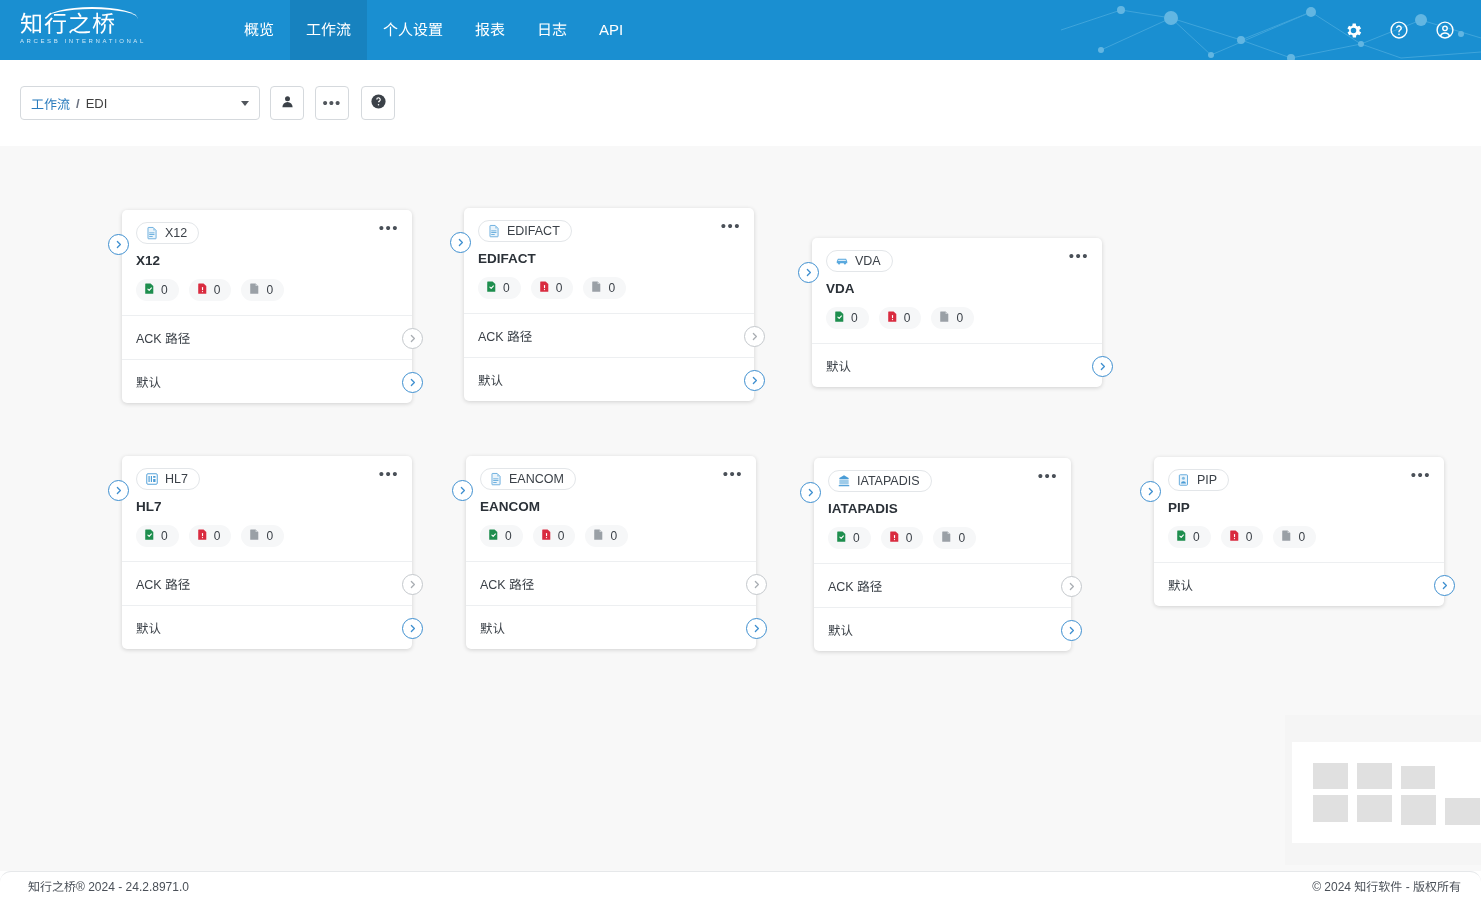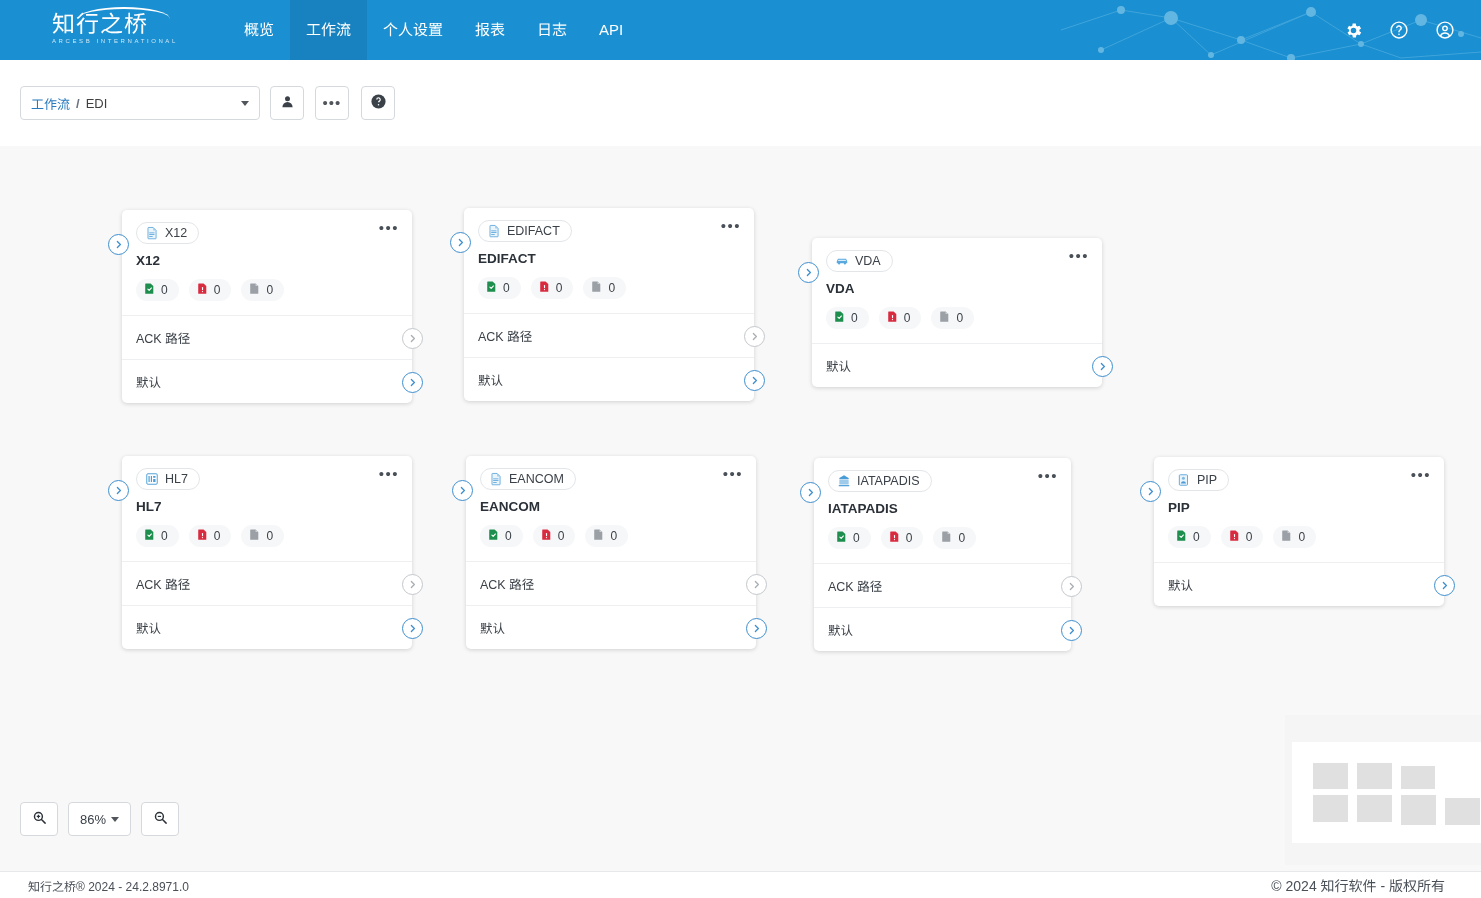--- a/index.html
+++ b/index.html
@@ -10,21 +10,21 @@
     background: #ffffff; overflow: hidden;
   }
   body { position: relative; }
 
   
   .topnav {
     position: absolute; left: 0; top: 0; width: 1481px; height: 60px;
     background: #1a8fd1; overflow: hidden;
   }
   .nav-deco { position: absolute; right: 0; top: 0; width: 420px; height: 60px; opacity: .55; }
-  .logo-wrap { position: absolute; left: 20px; top: 7px; width: 150px; height: 46px; color: #fff; margin-left: 32px; }
+  .logo-wrap { position: absolute; left: 20px; top: 7px; width: 150px; height: 46px; color: #fff; }
   .logo-cn {
     font-size: 23px; letter-spacing: 1px; color: #fff; line-height: 26px;
     font-family: "DejaVu Sans", sans-serif; padding-top: 4px;
   }
   .logo-arc {
     position: absolute; left: 26px; top: 0px; width: 92px; height: 14px;
     border-top: 2px solid #fff; border-radius: 60% 60% 0 0 / 100% 100% 0 0;
   }
   .logo-sub {
     font-size: 6px; letter-spacing: 2.6px; color: #cfe8f7; margin-top: 1px;
@@ -155,24 +155,24 @@
     display: flex; align-items: center; justify-content: center; cursor: pointer;
   }
   .zlevel {
     height: 34px; padding: 0 11px; border: 1px solid #d5d9dd; border-radius: 4px; background: #fff;
     display: flex; align-items: center; gap: 5px; font-size: 13px; color: #3b4148; cursor: pointer;
   }
 
   
   .footer {
     position: absolute; left: 0; bottom: 0; width: 1481px; height: 27px;
-    border-top: 1px solid #e6e8ea; background: #fff; display: flex; align-items: center;
+    border-top: 1px solid #e6e8ea; background: #fff; display: flex; align-items: center; border-radius: 11px;
   }
   .foot-l { position: absolute; left: 28px; font-size: 12px; color: #4a5058; }
-  .foot-r { position: absolute; right: 36px; font-size: 14px; color: #4a5058; }
+  .foot-r { position: absolute; right: 20px; font-size: 12px; color: #4a5058; }
 </style>
 </head>
 <body>
 
 <div class="topnav">
   <svg class="nav-deco" viewBox="0 0 420 60">
     <g stroke="#6fc0e8" stroke-width="1" fill="none" opacity=".8">
       <path d="M40 50 L110 18 L180 40 L250 12 L300 44 L360 20 L420 38"></path>
       <path d="M110 18 L150 55 L250 12"></path>
       <path d="M180 40 L230 58 L300 44"></path>
@@ -738,42 +738,18 @@
         <div class="mm-cell" style="left: 21px; top: 21px; width: 35px; height: 26px;"></div>
         <div class="mm-cell" style="left: 65px; top: 21px; width: 35px; height: 26px;"></div>
         <div class="mm-cell" style="left: 109px; top: 24px; width: 34px; height: 23px;"></div>
         <div class="mm-cell" style="left: 21px; top: 53px; width: 35px; height: 27px;"></div>
         <div class="mm-cell" style="left: 65px; top: 53px; width: 35px; height: 27px;"></div>
         <div class="mm-cell" style="left: 109px; top: 53px; width: 35px; height: 30px;"></div>
         <div class="mm-cell" style="left: 153px; top: 56px; width: 35px; height: 27px;"></div>
       </div>
   </div>
 
-  <div class="zoombar">
-    <div class="zbtn">
-      <span>
-        <svg width="15" height="15" viewBox="0 0 24 24" fill="none" stroke="#2b3138" stroke-width="2.3">
-            <circle cx="10.3" cy="10.3" r="6.3"></circle>
-            <path d="M15.2 15.2L21 21" stroke-linecap="round"></path>
-            <path d="M7.6 10.3h5.4M10.3 7.6v5.4" stroke-width="1.9"></path>
-          </svg>
-      </span>
-    </div>
-    <div class="zlevel">
-      <span>86%</span>
-      <span class="caret-dn" style="margin-left:0;"></span>
-    </div>
-    <div class="zbtn">
-      <span>
-        <svg width="15" height="15" viewBox="0 0 24 24" fill="none" stroke="#2b3138" stroke-width="2.3">
-            <circle cx="10.3" cy="10.3" r="6.3"></circle>
-            <path d="M15.2 15.2L21 21" stroke-linecap="round"></path>
-            <path d="M7.6 10.3h5.4" stroke-width="1.9"></path>
-          </svg>
-      </span>
-    </div>
-  </div>
 </div>
 
 <div class="footer">
   <span class="foot-l">知行之桥® 2024 - 24.2.8971.0</span>
   <span class="foot-r">© 2024 知行软件 - 版权所有</span>
 </div>
 
 </body></html>

